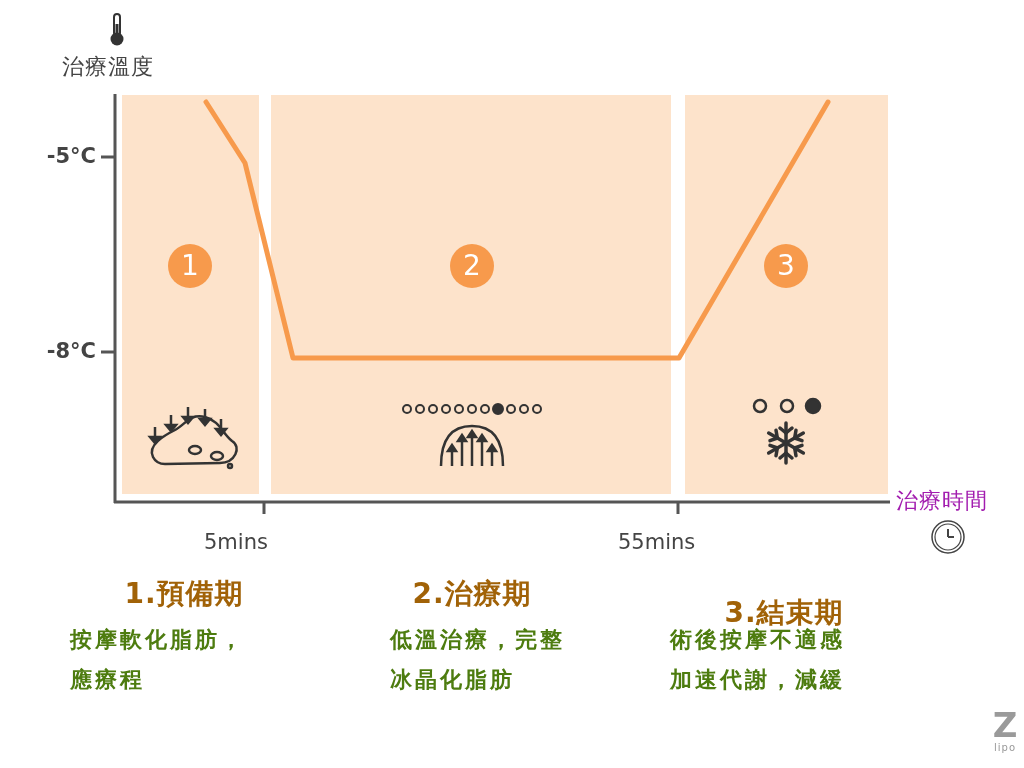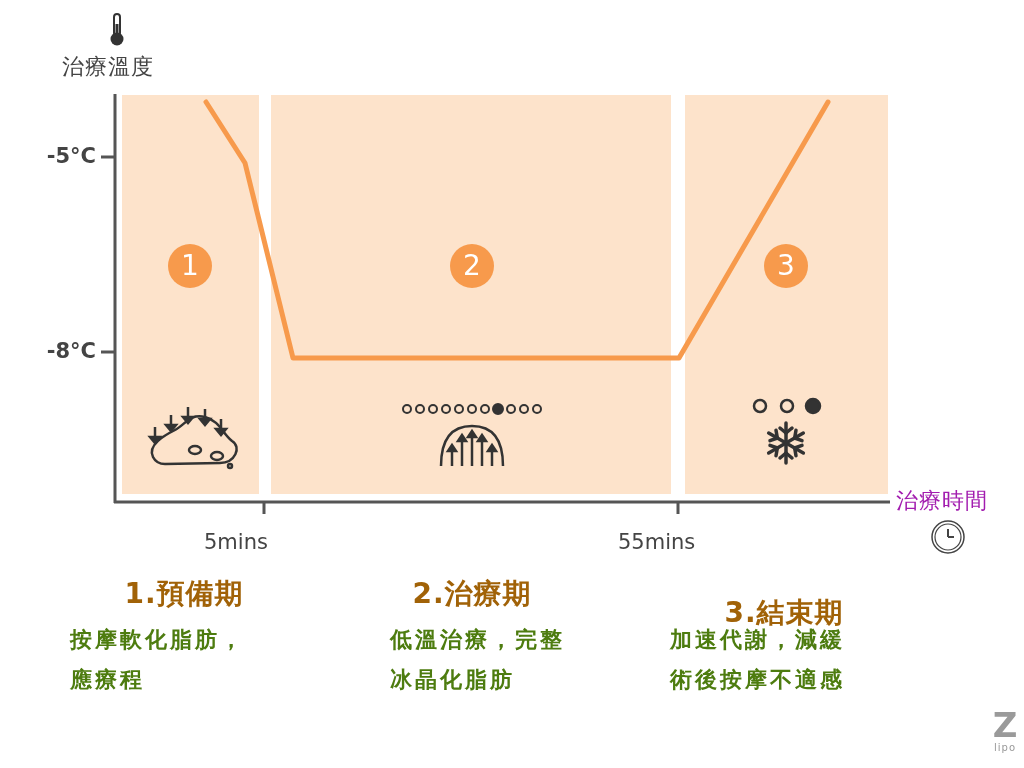--- a/index.html
+++ b/index.html
@@ -150,20 +150,20 @@
 
 <div class="phase-desc" style="left:70px; top:620px;">
   <div>按摩軟化脂肪，</div>
   <div>應療程</div>
 </div>
 <div class="phase-desc" style="left:357px; top:620px;margin-left:33px;">
   <div>低溫治療，完整</div>
   <div>冰晶化脂肪</div>
 </div>
 <div class="phase-desc" style="left:670px; top:620px;">
+  <div>術後按摩不適感</div>
   <div>加速代謝，減緩</div>
-  <div>術後按摩不適感</div>
 </div>
 
 <div class="logo">
   <div class="logo-z">Z</div>
   <div class="logo-t">lipo</div>
 </div>
 
 </body></html>

